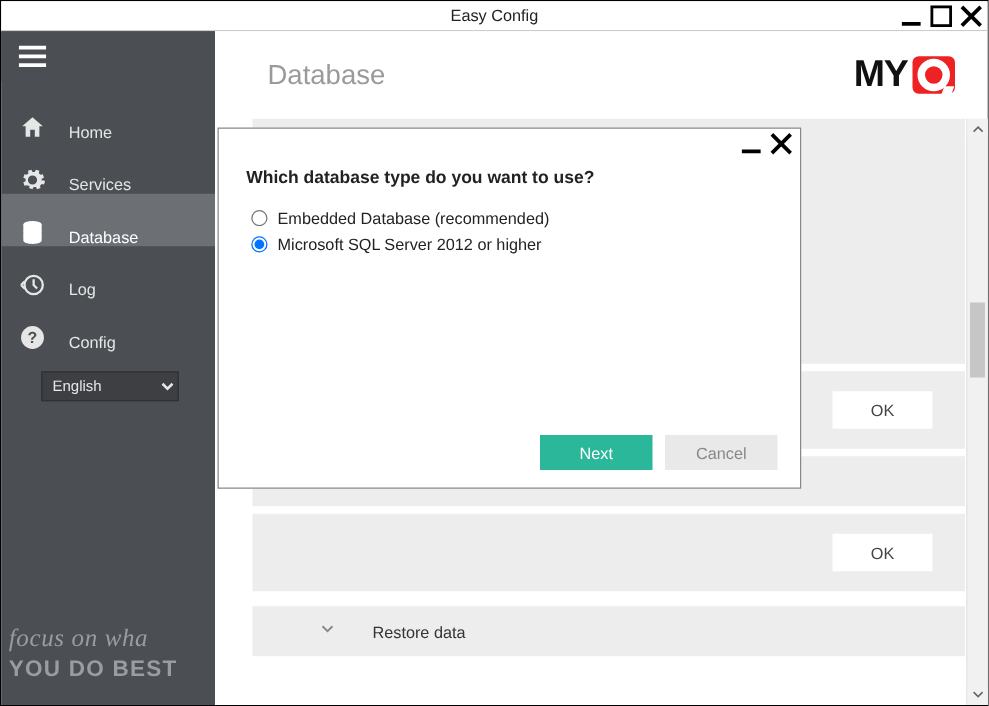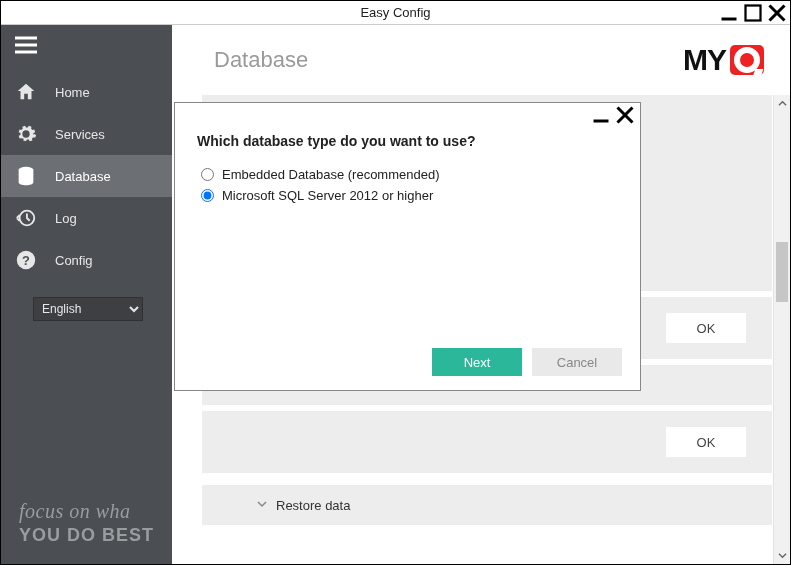--- a/index.html
+++ b/index.html
@@ -7,43 +7,43 @@
   .window { width: 791px; height: 565px; border: 1px solid #000; display: flex; flex-direction: column; position: relative; }
   .titlebar { height: 24px; background: #fff; display: flex; align-items: center; position: relative; border-bottom: 1px solid #ccc; }
   .titlebar .title { position: absolute; left: 50%; transform: translateX(-50%); font-size: 13px; color: #222; }
   .titlebar .controls { position: absolute; right: 4px; display: flex; gap: 6px; }
   .tb-btn { width: 18px; height: 16px; display: flex; align-items: center; justify-content: center; font-size: 14px; cursor: default; }
   .body { flex: 1; display: flex; position: relative; }
   .sidebar { width: 171px; background: #4b4e53; color: #e6e6e6; display: flex; flex-direction: column; position: relative; }
   .hamburger { height: 40px; display: flex; align-items: center; padding-left: 14px; background:#4b4e53;}
   .hamburger svg { width: 22px; height: 18px; }
   .nav { display: flex; flex-direction: column; margin-top: 6px; }
-  .nav-item { height: 42px; display: flex; align-items: center; padding-left: 14px; gap: 18px; font-size: 13px; color: #e6e6e6; cursor: default; }
+  .nav-item { height: 42px; display: flex; align-items: flex-end; padding-left: 14px; gap: 18px; font-size: 13px; color: #e6e6e6; cursor: default; }
   .nav-item.active { background: #6c6f74; color: #fff; }
   .nav-item .icon { width: 22px; height: 22px; display: flex; align-items: center; justify-content: center; }
   .lang { margin-top: 2px; padding-left: 14px; height: 38px; display:flex; align-items:flex-end; gap:18px;}
   .lang select { background: #3d3f43; color: #e6e6e6; border: 1px solid #2f3134; font-size: 12px; height: 24px; width: 110px; padding: 2px 4px; }
-  .tagline { position: absolute; bottom: 18px; left: 18px; color: #9a9d9f; }
+  .tagline { position: absolute; bottom: 18px; left: 6px; color: #9a9d9f; }
   .tagline .line1 { font-family: Georgia, "Times New Roman", serif; font-style: italic; font-size: 20px; letter-spacing: 0.5px; white-space: nowrap;}
   .tagline .line2 { font-weight: 700; font-size: 18px; letter-spacing: 1px; color: #9a9d9f; margin-top:2px;}
   .main { flex: 1; background: #fff; position: relative; display:flex; flex-direction:column;}
   .header { height: 70px; display: flex; align-items: center; justify-content: space-between; padding: 0 26px 0 42px; }
   .header h1 { font-size: 22px; font-weight: 400; color: #9a9a9a; }
   .logo { display:flex; align-items:center;}
   .logo-text { font-weight: 900; font-size: 30px; color: #111; letter-spacing:-1px;}
   .logo-q { background:#e22; color:#e22; display:inline-block; width:34px; height:30px; border-radius:5px; position:relative; margin-left:4px;}
   .logo-q::before{content:""; position:absolute; width:14px; height:14px; border:6px solid #fff; border-radius:50%; top:2px; left:4px;}
   .logo-q::after{content:""; position:absolute; width:8px; height:8px; background:#fff; bottom:-2px; right:2px; transform:skew(-20deg);}
   .content { flex:1; background:#fff; position:relative; padding-right:18px;}
   .panel { background:#ededed; margin: 0 0 6px 30px; }
   .panel.big1 { height: 196px; }
   .panel.row { height: 62px; display:flex; align-items:center; justify-content:flex-end; padding-right:26px;}
   .ok-btn { background:#fff; border:none; font-size:13px; color:#444; width:80px; height:30px;}
   .panel.big2 { height: 40px; }
-  .restore { height:40px; display:flex; align-items:center; gap:8px; padding-left:54px; margin-left:30px; background:#ededed; margin-top:12px;}
+  .restore { height:40px; display:flex; align-items:center; gap:30px; padding-left:54px; margin-left:30px; background:#ededed; margin-top:12px;}
   .restore .chev { color:#888; }
   .restore .lbl { font-size:13px; color:#333; }
   .scrollbar { position:absolute; right:0; top:0; bottom:0; width:17px; background:#f1f1f1; border-left:1px solid #e3e3e3;}
   .sb-btn { height:17px; display:flex; align-items:center; justify-content:center; background:#f1f1f1;}
   .sb-btn svg{width:9px;height:9px;}
   .sb-track{position:absolute; top:17px; bottom:17px; left:0; right:0;}
   .sb-thumb{position:absolute; left:2px; right:2px; top:130px; height:60px; background:#c6c6c6;}
   
   .dialog { position:absolute; left:173px; top:77px; width:467px; height:289px; background:#fff; border:1px solid #888; box-shadow:0 0 0 rgba(0,0,0,0); z-index:50;}
   .dlg-title { height:24px; display:flex; justify-content:flex-end; align-items:center; padding-right:6px; gap:6px;}

